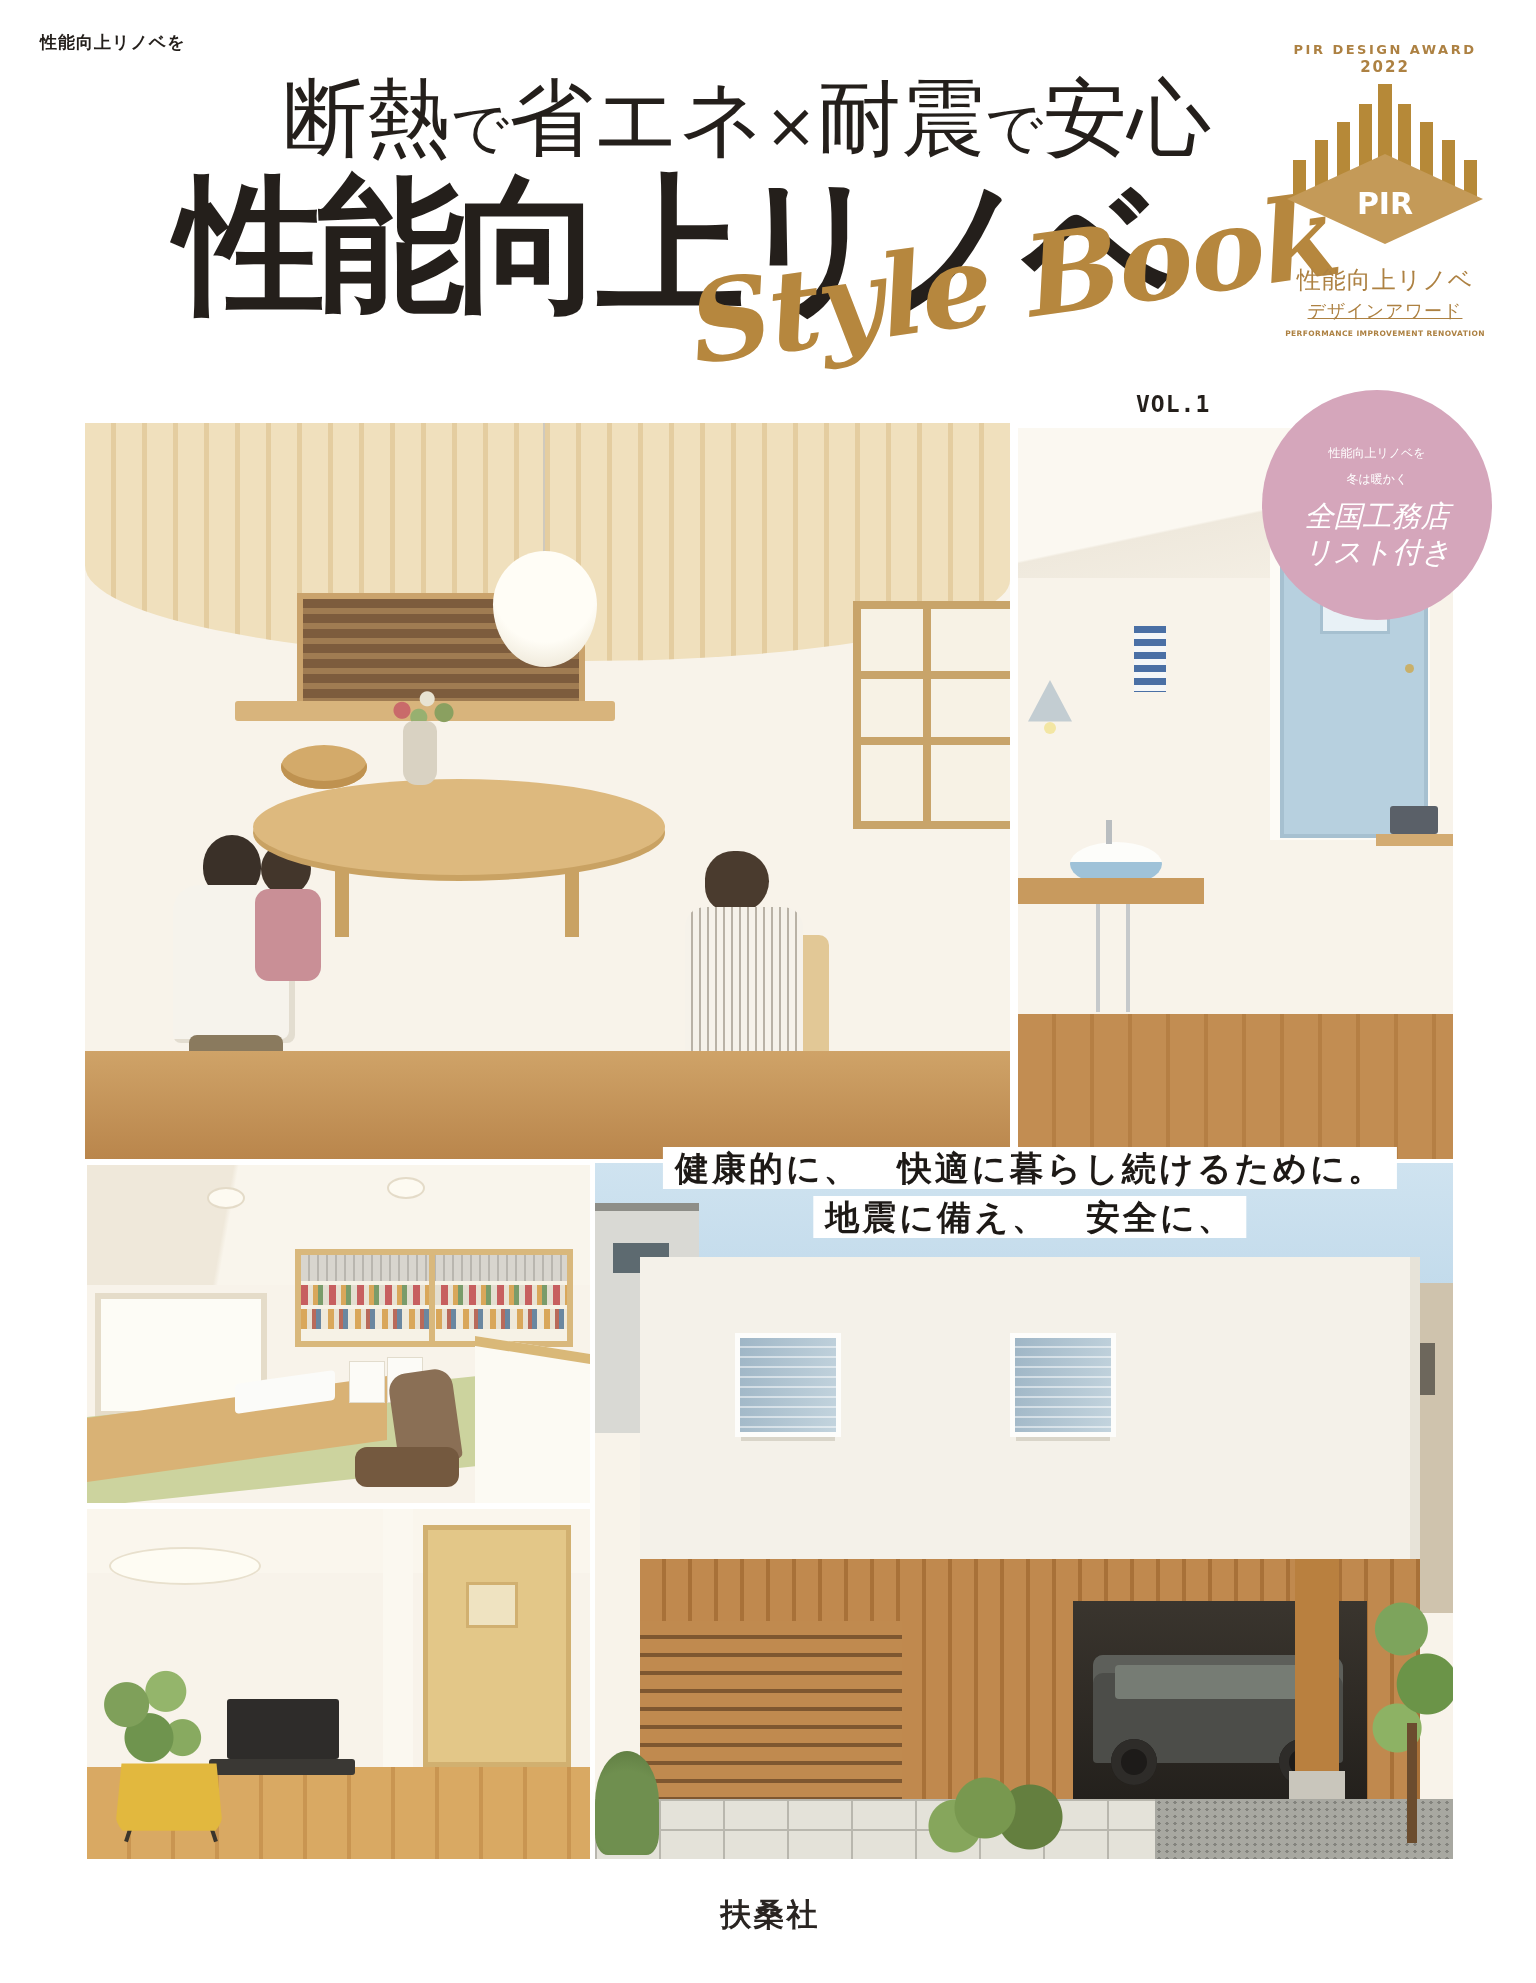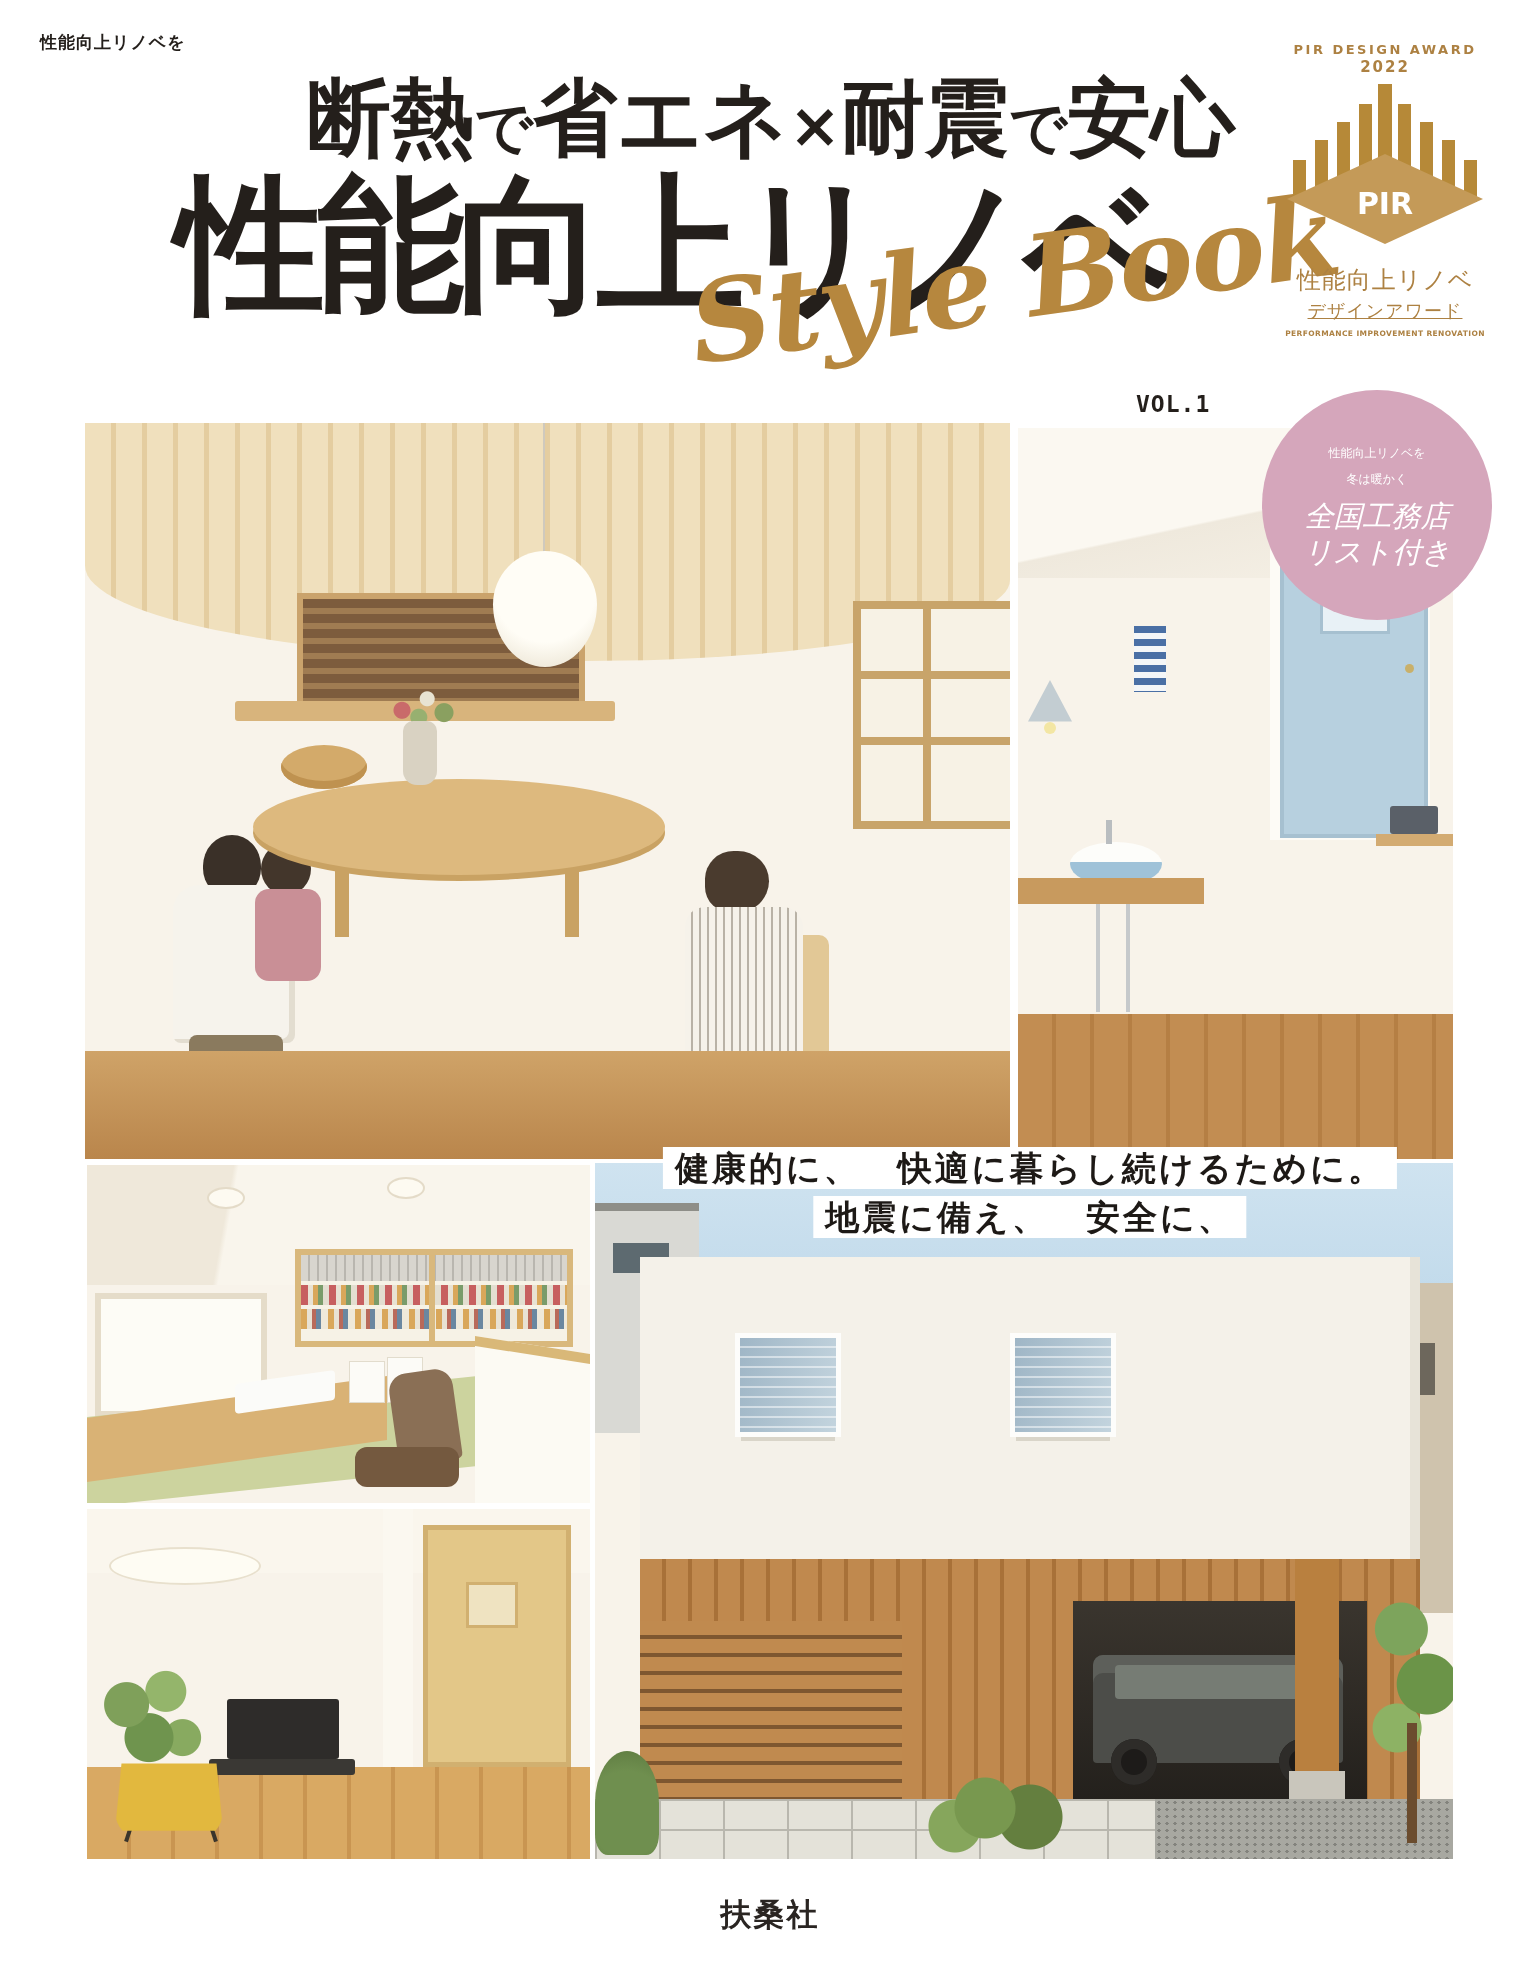--- a/index.html
+++ b/index.html
@@ -5,21 +5,21 @@
   html,body{margin:0;padding:0;background:#e9e9e9;}
   .canvas{
     position:relative;width:1536px;height:1983px;margin:0 auto;
     background:var(--c-paper,#fff);overflow:hidden;
     font-family:"DejaVu Sans","Liberation Sans",sans-serif;color:var(--c-ink,#241f1b);
   }
   .abs{position:absolute;}
   
   .imprint{left:40px;top:31px;font-size:17px;font-weight:700;letter-spacing:1px;}
   .title1{left:747px;top:76px;transform:translateX(-50%);white-space:nowrap;
-    font-weight:700;font-size:84px;line-height:1;letter-spacing:0px;margin-left:24px;}
+    font-weight:400;font-size:84px;line-height:1;letter-spacing:0px;}
   .title1 .sm{font-size:57px;}
   .title1 .x{font-size:62px;}
   .title2{left:672px;top:168px;transform:translateX(-50%);white-space:nowrap;
     font-weight:800;font-size:148px;line-height:1.05;letter-spacing:-8px;}
   .script{left:688px;top:226px;width:620px;transform:rotate(-8deg);
     font-family:"DejaVu Serif","Liberation Serif",serif;font-style:italic;font-weight:700;
     font-size:112px;line-height:1;color:var(--c-gold,#b6873e);letter-spacing:-2px;white-space:nowrap;}
   .vol{left:1136px;top:391px;font-family:"DejaVu Sans Mono","Liberation Mono",monospace;
     font-weight:700;font-size:23px;letter-spacing:1px;}
   

